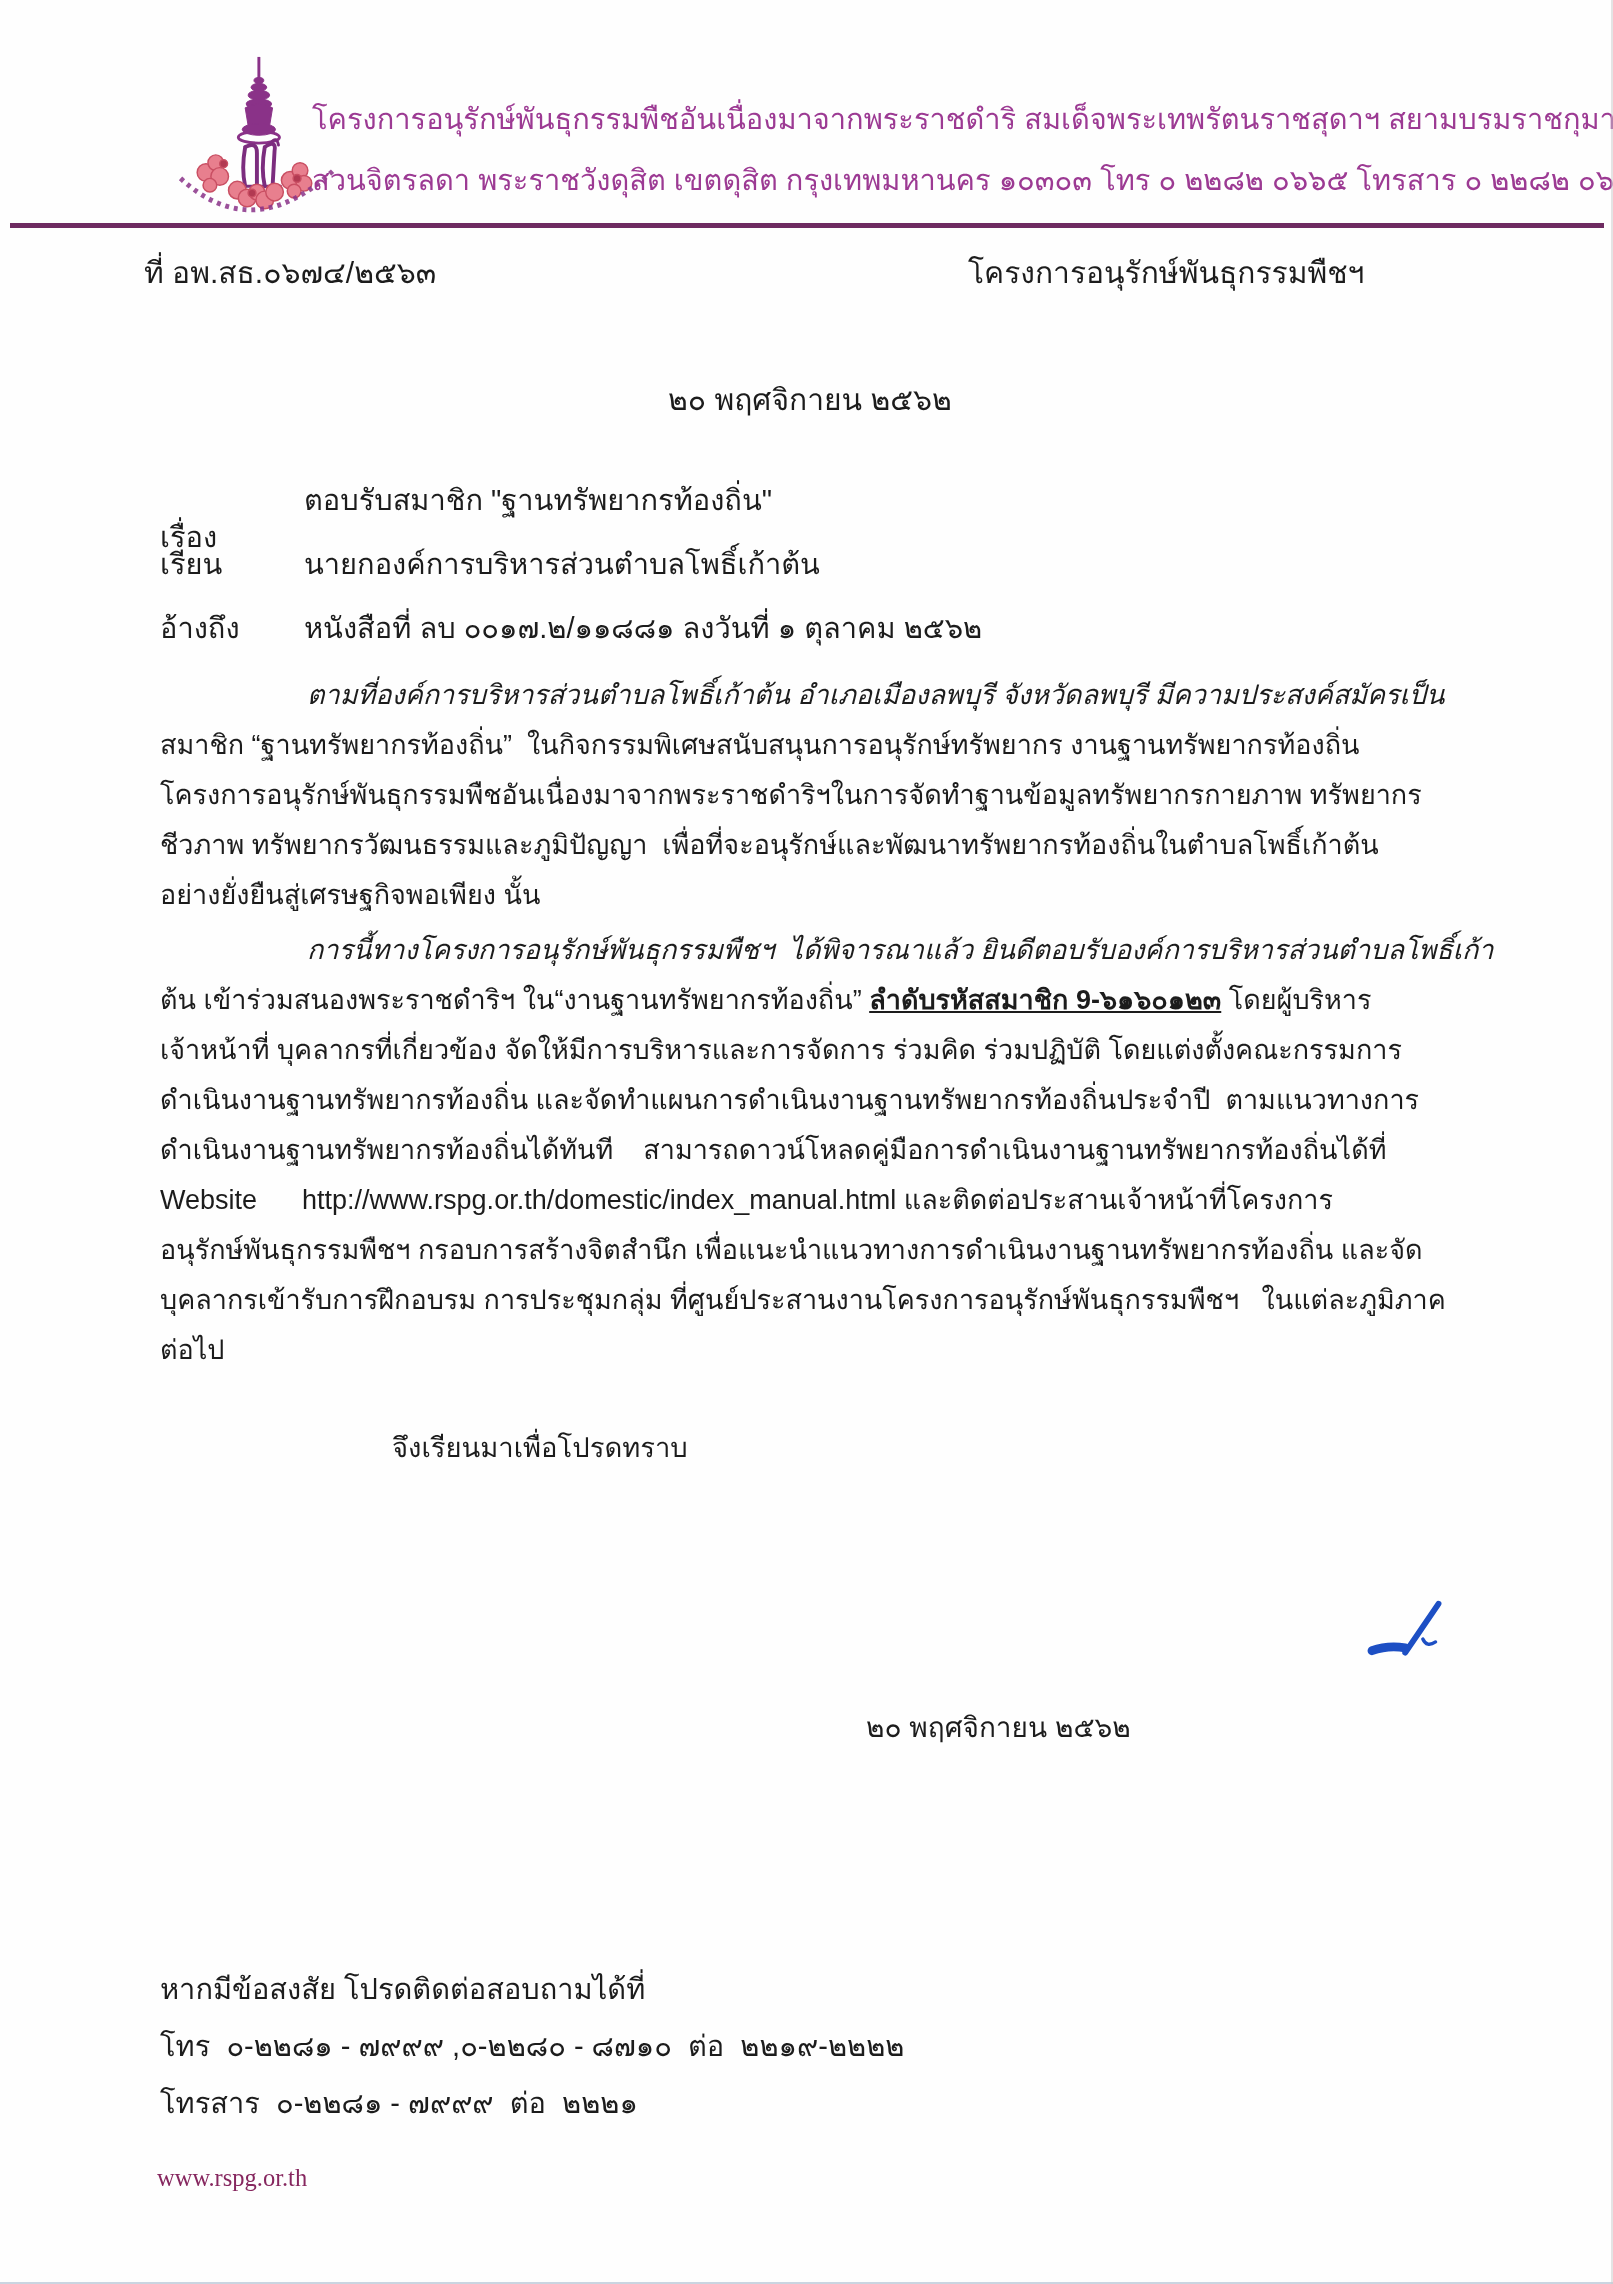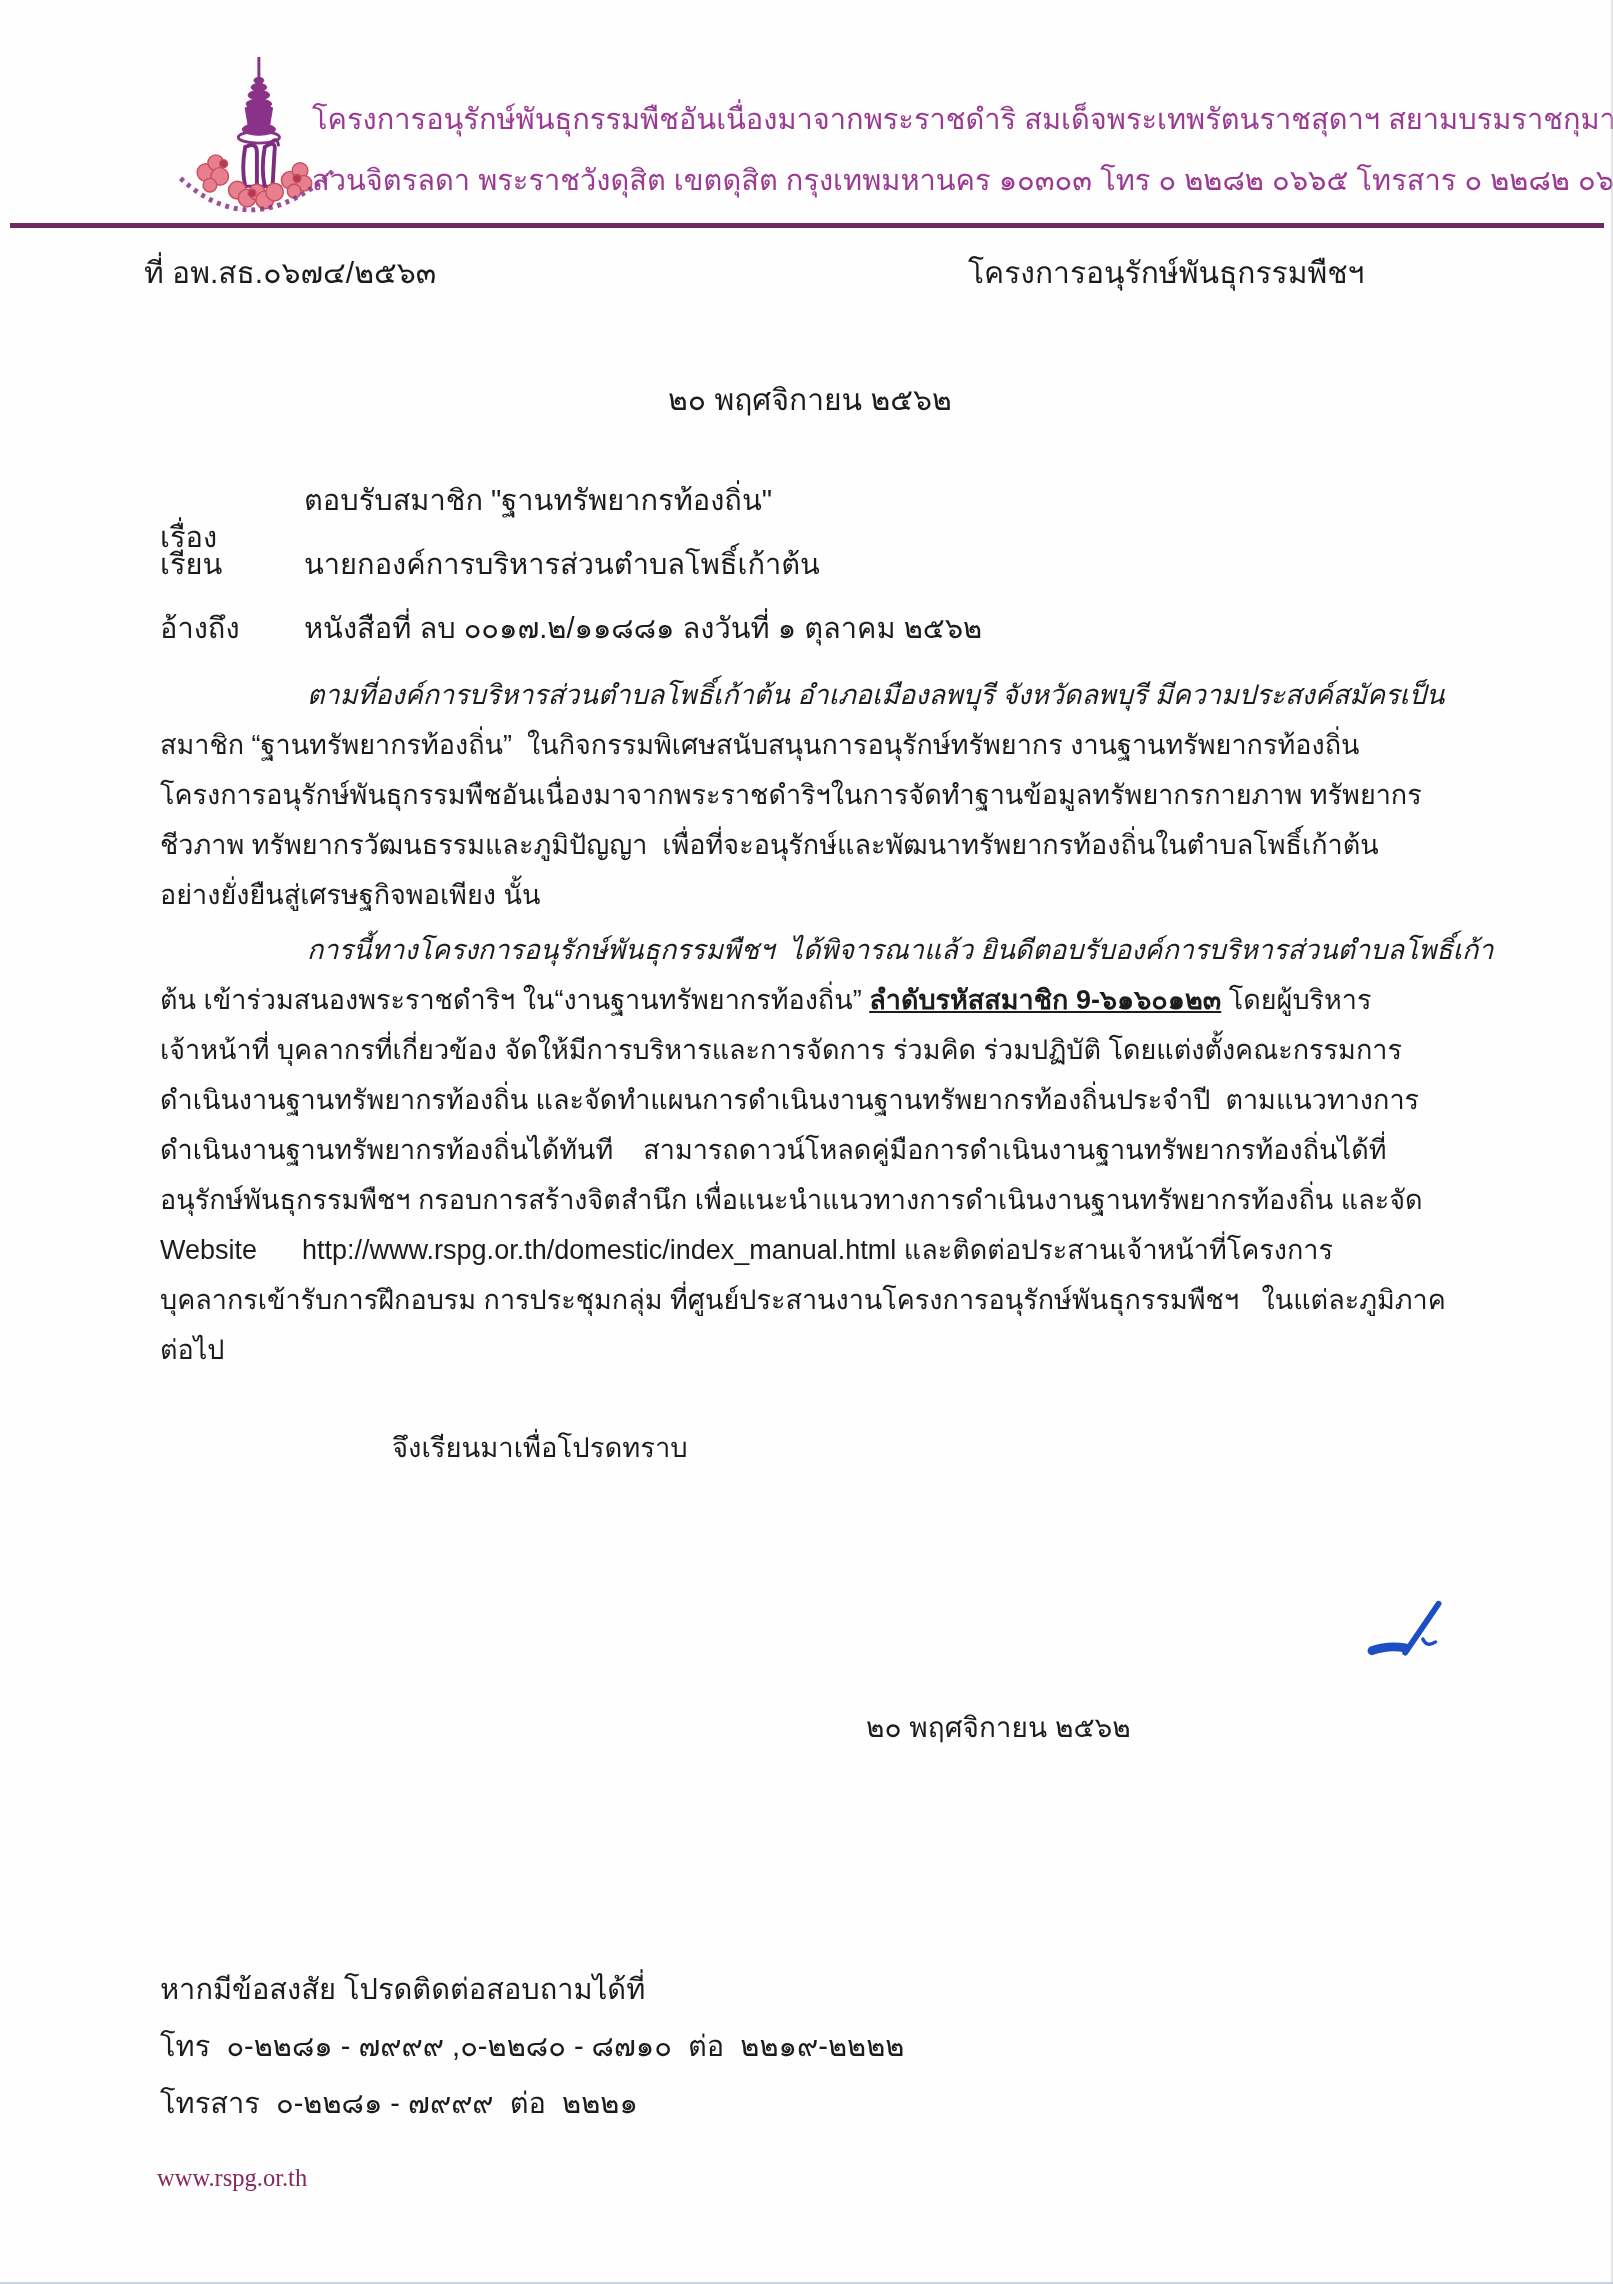--- a/index.html
+++ b/index.html
@@ -107,22 +107,22 @@
     <div class="line">ชีวภาพ ทรัพยากรวัฒนธรรมและภูมิปัญญา  เพื่อที่จะอนุรักษ์และพัฒนาทรัพยากรท้องถิ่นในตำบลโพธิ์เก้าต้น</div>
     <div class="line">อย่างยั่งยืนสู่เศรษฐกิจพอเพียง นั้น</div>
   </div>
 
   <div class="body-block" style="top:925px;">
     <div class="line indent">การนี้ทางโครงการอนุรักษ์พันธุกรรมพืชฯ  ได้พิจารณาแล้ว ยินดีตอบรับองค์การบริหารส่วนตำบลโพธิ์เก้า</div>
     <div class="line"><span>ต้น เข้าร่วมสนองพระราชดำริฯ ใน“งานฐานทรัพยากรท้องถิ่น” </span><span class="bold-underline">ลำดับรหัสสมาชิก 9-๖๑๖๐๑๒๓</span><span> โดยผู้บริหาร</span></div>
     <div class="line">เจ้าหน้าที่ บุคลากรที่เกี่ยวข้อง จัดให้มีการบริหารและการจัดการ ร่วมคิด ร่วมปฏิบัติ โดยแต่งตั้งคณะกรรมการ</div>
     <div class="line">ดำเนินงานฐานทรัพยากรท้องถิ่น และจัดทำแผนการดำเนินงานฐานทรัพยากรท้องถิ่นประจำปี  ตามแนวทางการ</div>
     <div class="line">ดำเนินงานฐานทรัพยากรท้องถิ่นได้ทันที    สามารถดาวน์โหลดคู่มือการดำเนินงานฐานทรัพยากรท้องถิ่นได้ที่</div>
+    <div class="line">Website      http://www.rspg.or.th/domestic/index_manual.html และติดต่อประสานเจ้าหน้าที่โครงการ</div>
     <div class="line">อนุรักษ์พันธุกรรมพืชฯ กรอบการสร้างจิตสำนึก เพื่อแนะนำแนวทางการดำเนินงานฐานทรัพยากรท้องถิ่น และจัด</div>
-    <div class="line">Website      http://www.rspg.or.th/domestic/index_manual.html และติดต่อประสานเจ้าหน้าที่โครงการ</div>
     <div class="line">บุคลากรเข้ารับการฝึกอบรม การประชุมกลุ่ม ที่ศูนย์ประสานงานโครงการอนุรักษ์พันธุกรรมพืชฯ   ในแต่ละภูมิภาค</div>
     <div class="line">ต่อไป</div>
   </div>
 
   <div class="abs" style="left:392px; top:1426px; font-size:27.4px;">จึงเรียนมาเพื่อโปรดทราบ</div>
 
 
   <div class="abs" style="left:1348px; top:1576px; width:98px; height:90px;">
     <svg width="98" height="90" viewBox="0 0 100 92">
       <g stroke="#1d4fc4" fill="none" stroke-linecap="round">

